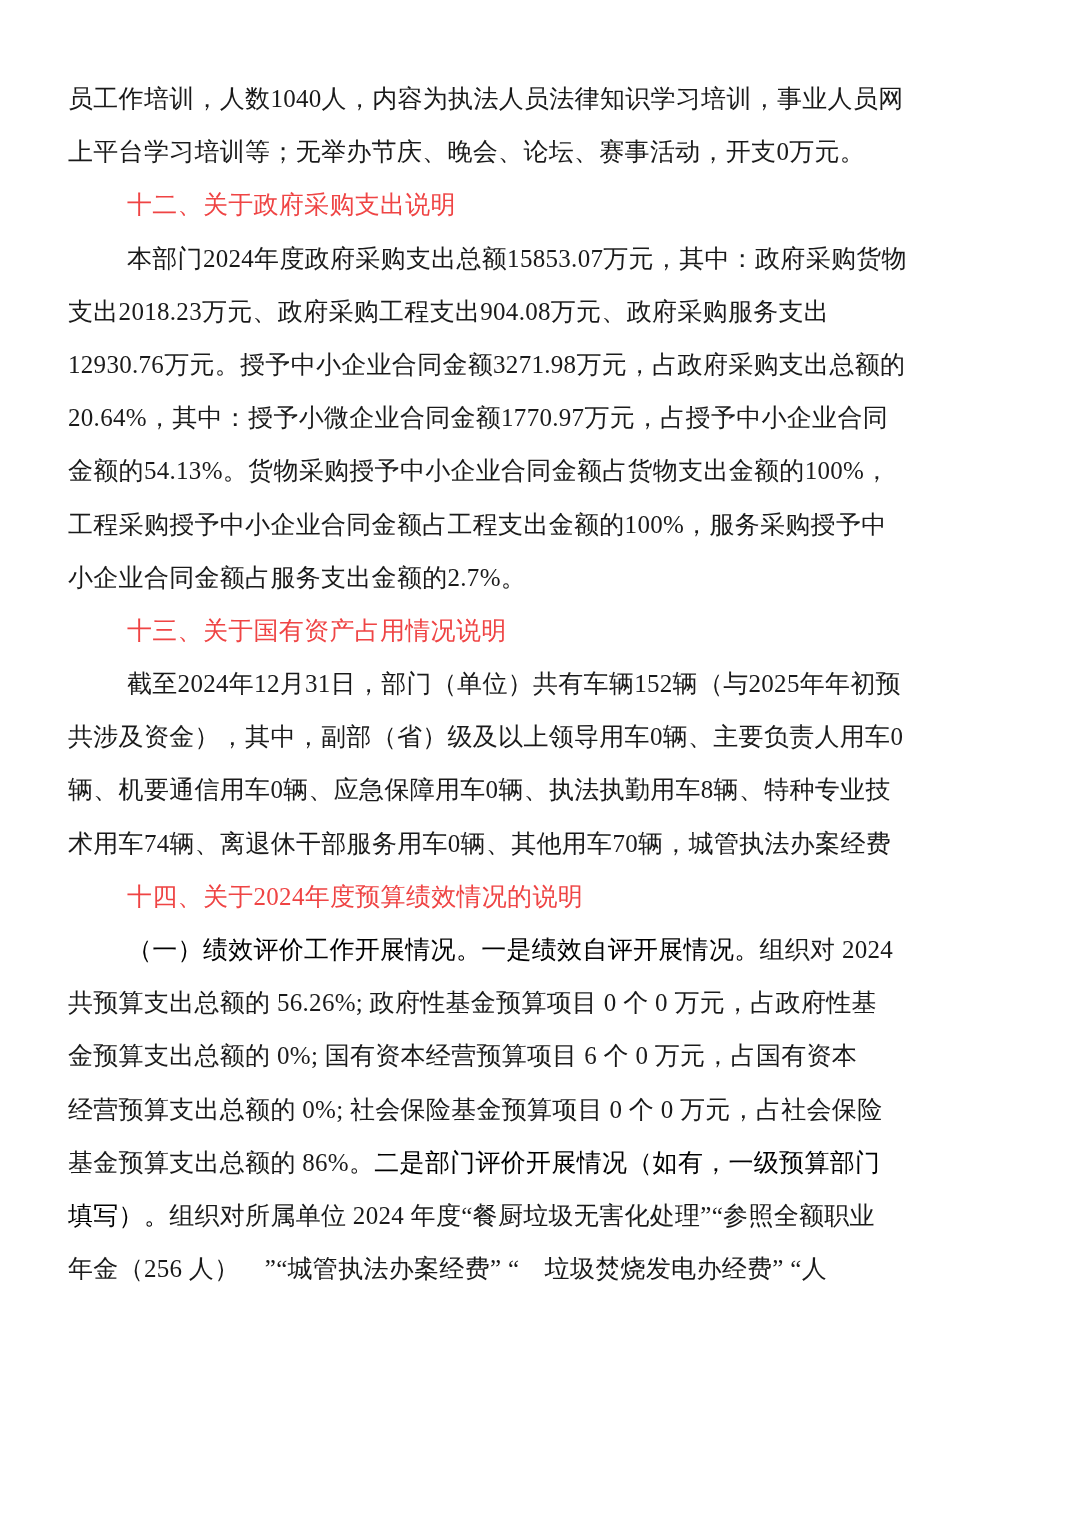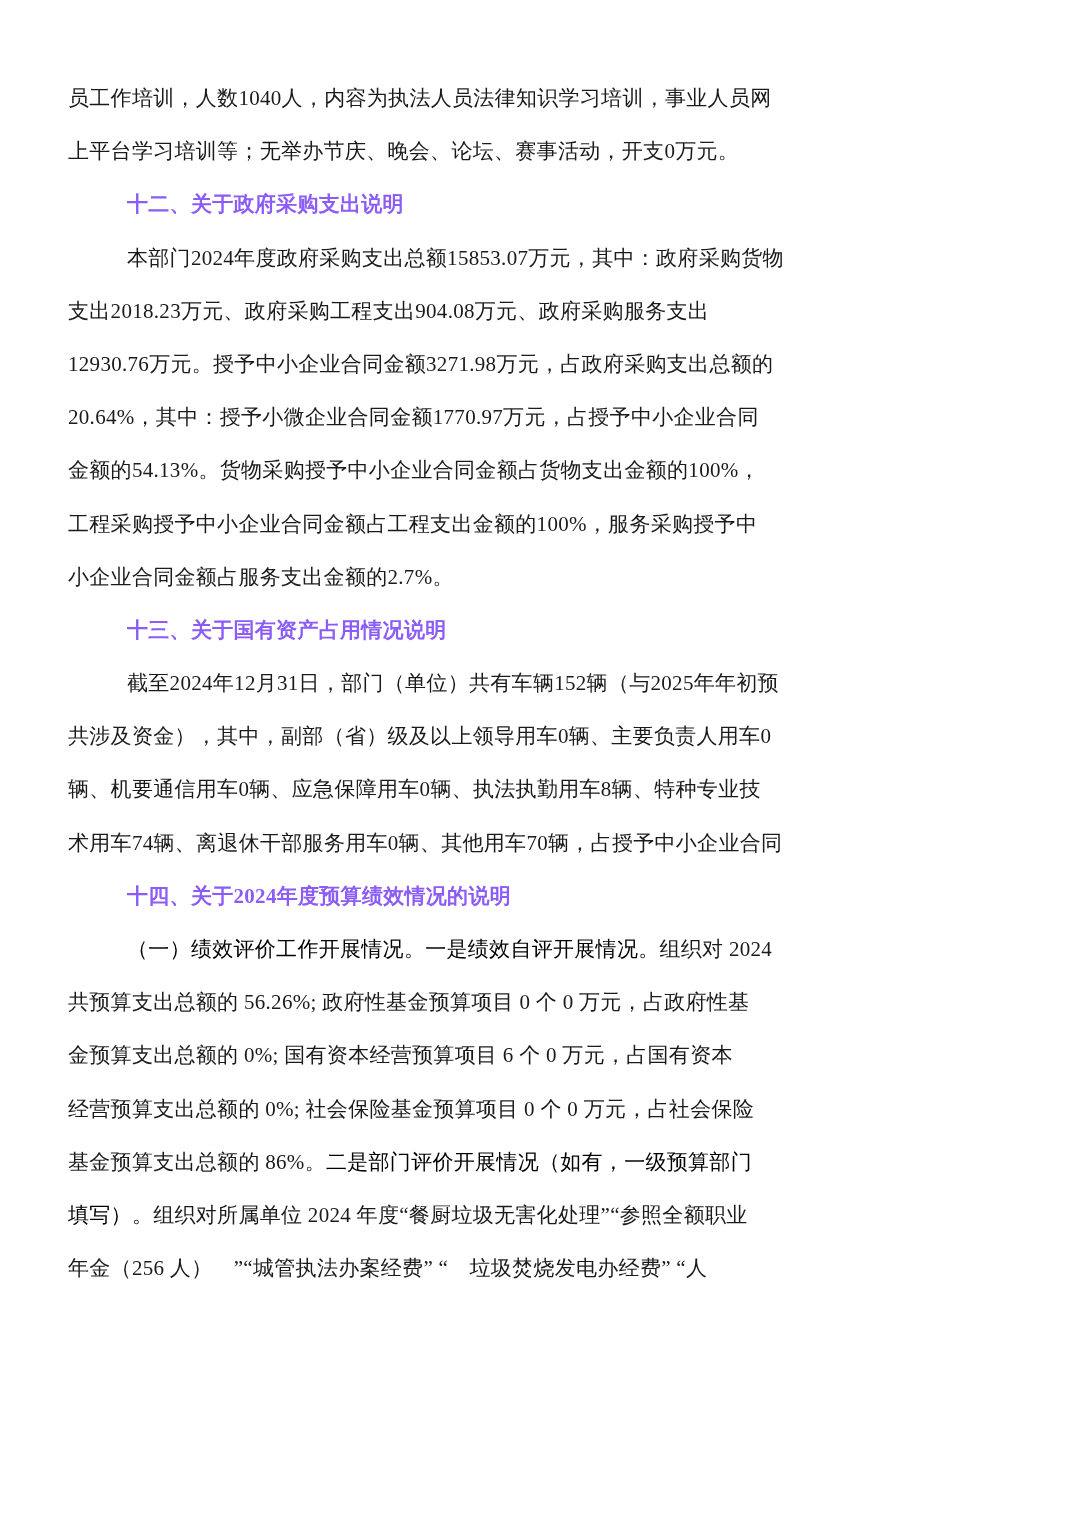--- a/index.html
+++ b/index.html
@@ -10,32 +10,32 @@
     background: #ffffff;
     overflow: hidden;
     position: relative;
     padding: 72px 64px 0 68px;
     font-family: "Liberation Serif", "DejaVu Serif", serif;
     color: #1a1a1a;
   }
   .line {
     height: 53.2px;
     line-height: 53.2px;
-    font-size: 21px;
+    font-size: 25px;
     white-space: nowrap;
     letter-spacing: 0.3px;
   }
   .indent { text-indent: 59px; }
   .bold, .line .bold-run {
     font-weight: 400;
     color: #000000;
   }
   .heading {
-    font-weight: 700;
-    color: #8b5cf6;
+    font-weight: 400;
+    color: #ef4444;
   }
 </style>
 </head>
 <body>
 
 <div class="page">
 
   <div class="line">员工作培训，人数1040人，内容为执法人员法律知识学习培训，事业人员网</div>
   <div class="line">上平台学习培训等；无举办节庆、晚会、论坛、赛事活动，开支0万元。</div>
 
@@ -47,21 +47,21 @@
   <div class="line">20.64%，其中：授予小微企业合同金额1770.97万元，占授予中小企业合同</div>
   <div class="line">金额的54.13%。货物采购授予中小企业合同金额占货物支出金额的100%，</div>
   <div class="line">工程采购授予中小企业合同金额占工程支出金额的100%，服务采购授予中</div>
   <div class="line">小企业合同金额占服务支出金额的2.7%。</div>
 
   <div class="line indent heading">十三、关于国有资产占用情况说明</div>
 
   <div class="line indent">截至2024年12月31日，部门（单位）共有车辆152辆（与2025年年初预</div>
   <div class="line">共涉及资金），其中，副部（省）级及以上领导用车0辆、主要负责人用车0</div>
   <div class="line">辆、机要通信用车0辆、应急保障用车0辆、执法执勤用车8辆、特种专业技</div>
-  <div class="line">术用车74辆、离退休干部服务用车0辆、其他用车70辆，占授予中小企业合同</div>
+  <div class="line">术用车74辆、离退休干部服务用车0辆、其他用车70辆，城管执法办案经费</div>
 
   <div class="line indent heading">十四、关于2024年度预算绩效情况的说明</div>
 
   <div class="line indent"><span class="bold-run">（一）绩效评价工作开展情况。一是绩效自评开展情况。</span><span>组织对 2024</span></div>
   <div class="line">共预算支出总额的 56.26%; 政府性基金预算项目 0 个 0 万元，占政府性基</div>
   <div class="line">金预算支出总额的 0%; 国有资本经营预算项目 6 个 0  万元，占国有资本</div>
   <div class="line">经营预算支出总额的 0%; 社会保险基金预算项目 0 个 0 万元，占社会保险</div>
   <div class="line"><span>基金预算支出总额的 86%。</span><span class="bold-run">二是部门评价开展情况（如有，一级预算部门</span></div>
   <div class="line"><span class="bold-run">填写）。</span><span>组织对所属单位 2024 年度“餐厨垃圾无害化处理”“参照全额职业</span></div>
   <div class="line">年金（256 人）　”“城管执法办案经费” “　垃圾焚烧发电办经费” “人</div>

